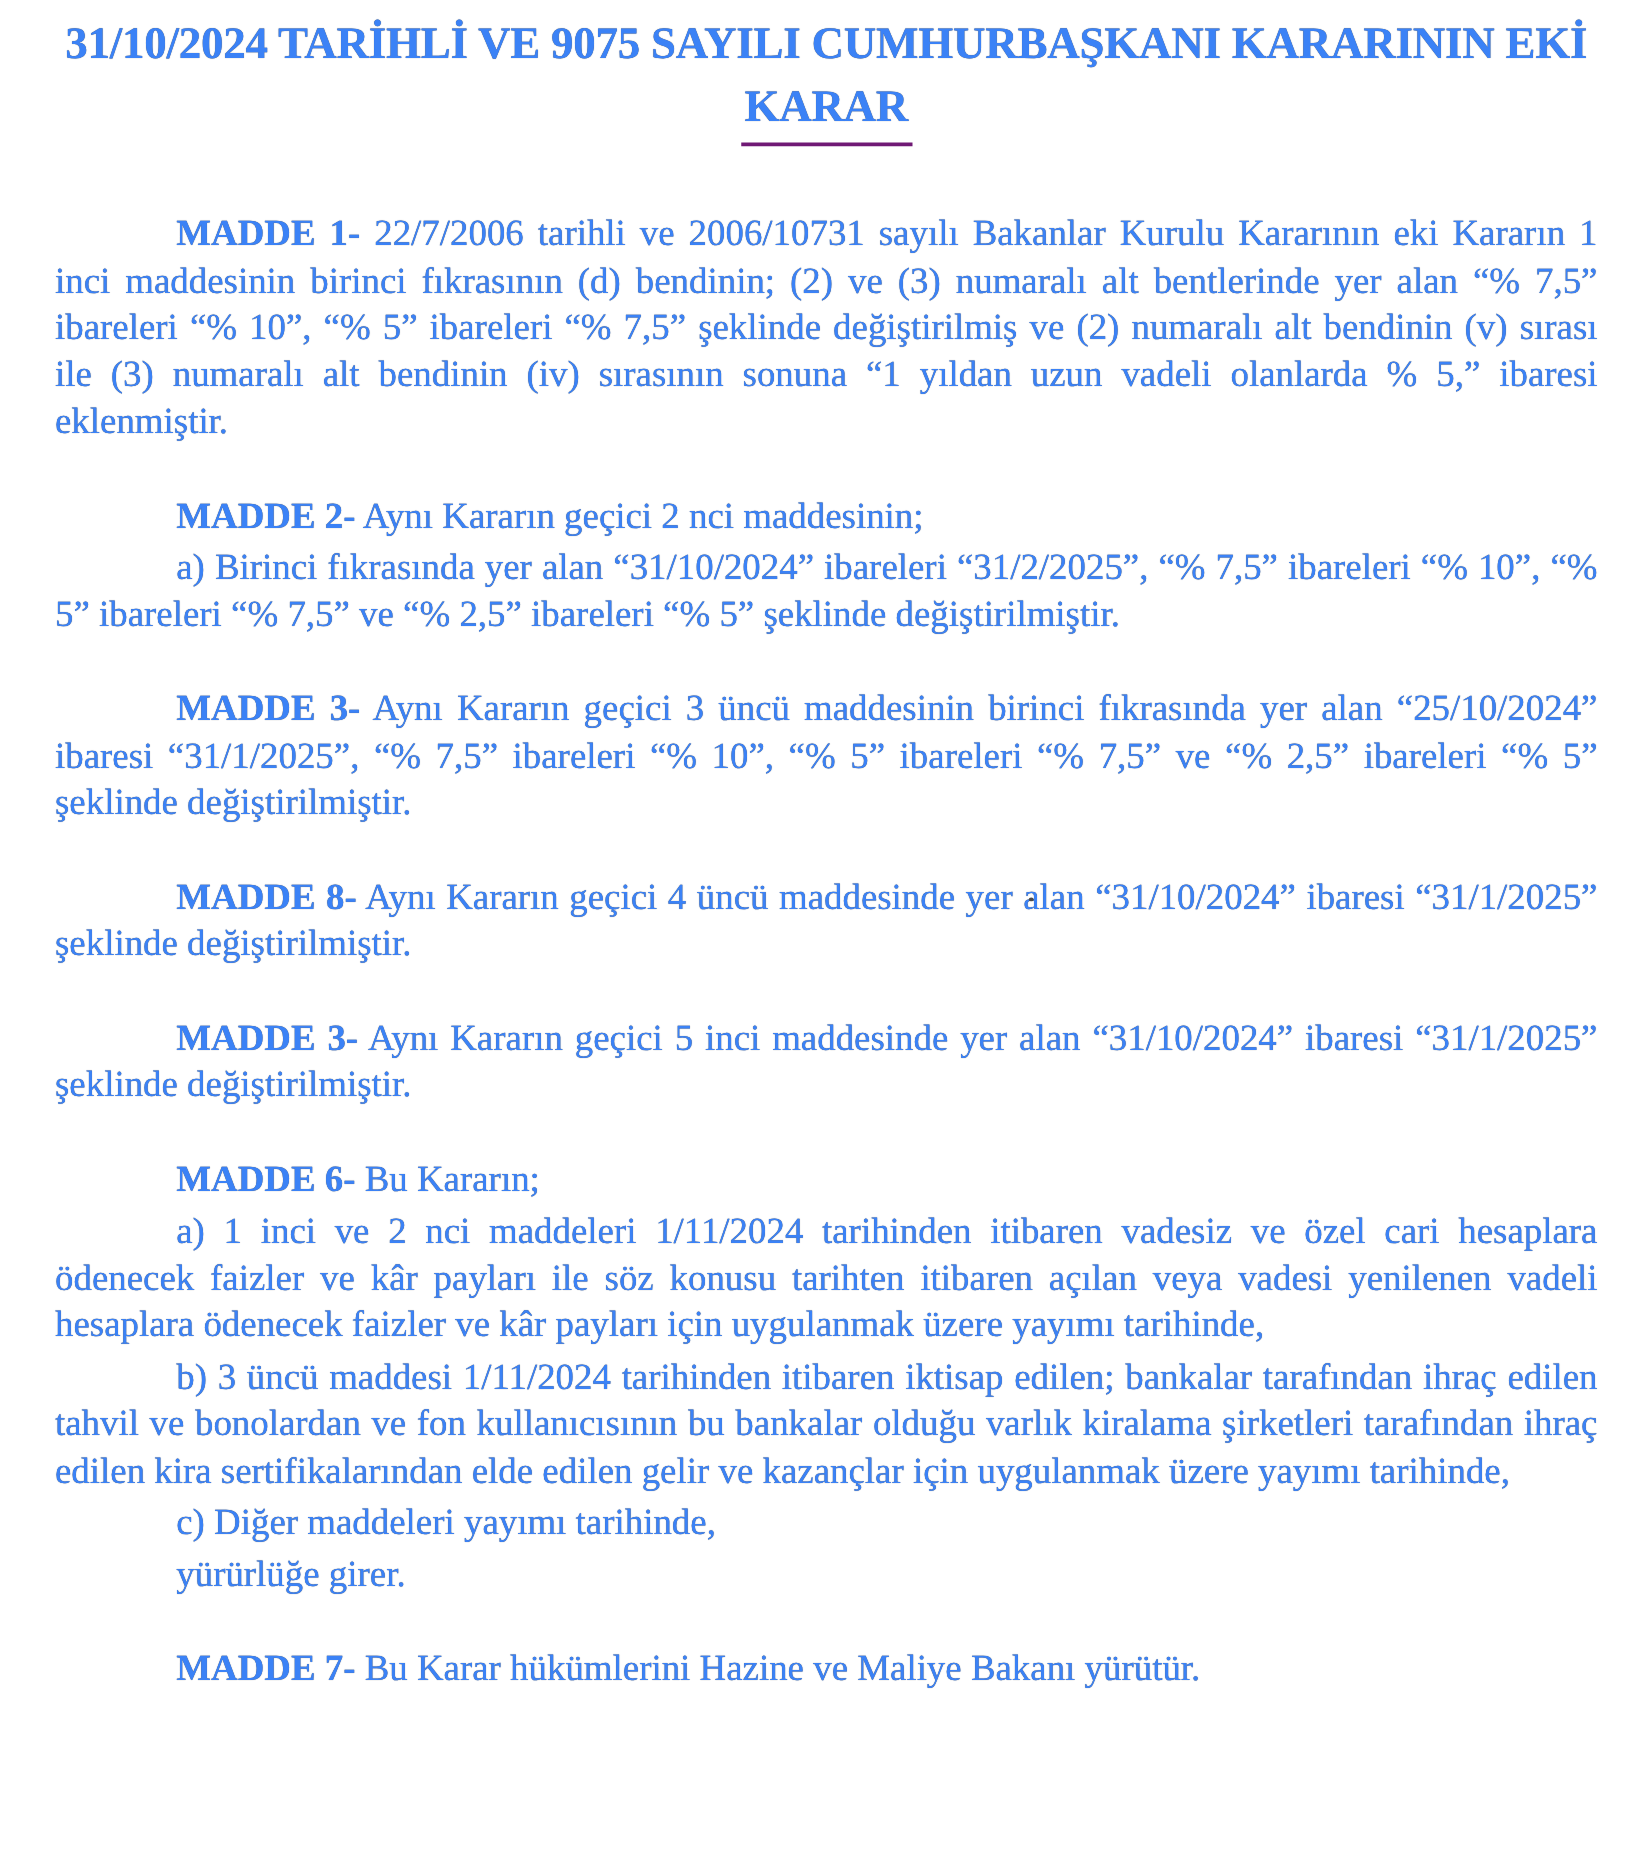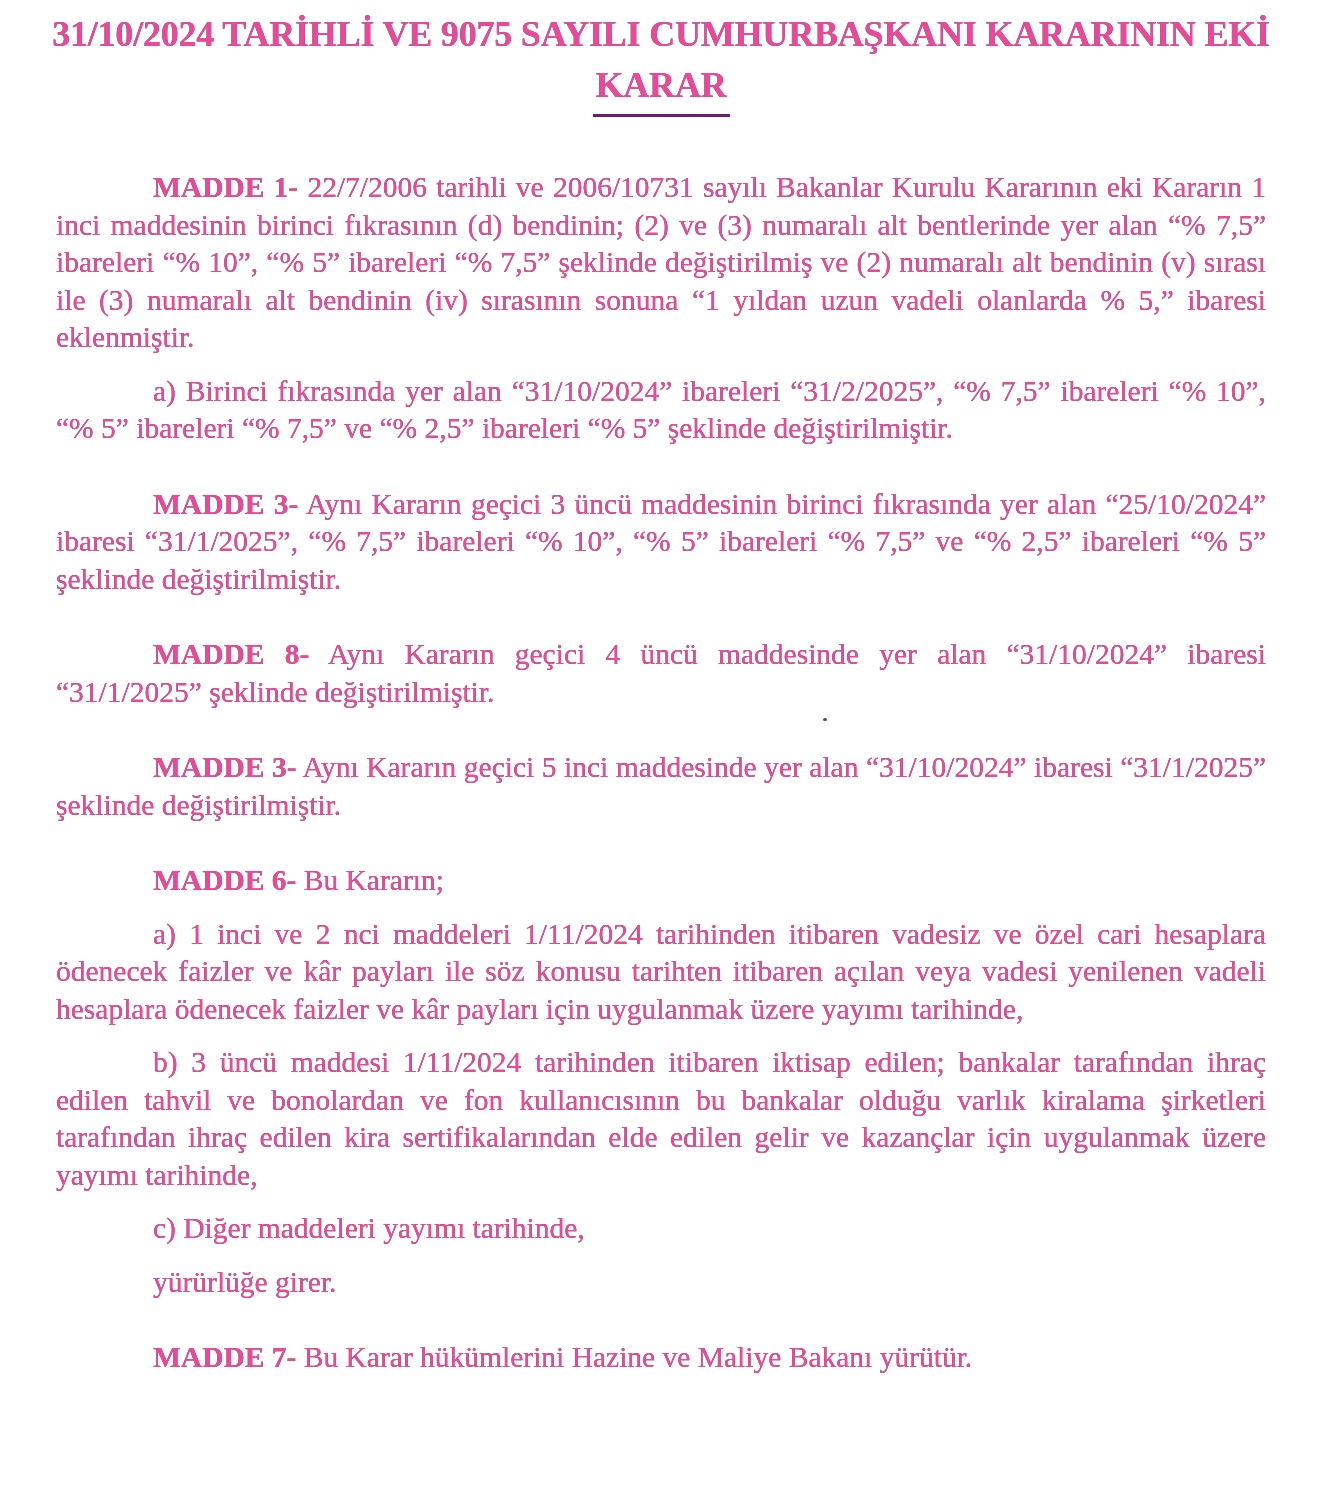--- a/index.html
+++ b/index.html
@@ -9,21 +9,21 @@
   }
   .page {
     position: relative;
     width: 1320px;
     height: 1494px;
     margin: 0 auto;
     background: #ffffff;
     box-sizing: border-box;
     padding: 9px 38px 0 40px;
     font-family: "Liberation Serif", "DejaVu Serif", serif;
-    color: #ec4899;
+    color: #3b82f6;
     overflow: hidden;
     text-shadow: 0 0 0.6px rgba(10,10,10,0.75);
   }
   .doc-title {
     text-align: center;
     font-weight: bold;
     font-size: 36px;
     line-height: 50px;
     letter-spacing: -0.2px;
   }
@@ -32,21 +32,21 @@
   }
   .title-line-2 {
     margin-top: 1px;
   }
   .karar-underline {
     display: inline-block;
     border-bottom: 3px solid #701a75;
     padding: 0 3px 4px 3px;
   }
   p.art, p.sub {
-    margin: 16px;
+    margin: 4px;
     font-size: 29.5px;
     line-height: 37.5px;
     text-align: justify;
     text-indent: 97px;
   }
   p.art { margin-top: 38px; }
   p.art.first { margin-top: 52px; }
   .lbl { font-weight: bold; }
   .scan-dot {
     position: absolute;
@@ -63,20 +63,21 @@
 
 <div class="page">
 
   <div class="doc-title">
     <div class="title-line-1">31/10/2024 TARİHLİ VE 9075 SAYILI CUMHURBAŞKANI KARARININ EKİ</div>
     <div class="title-line-2"><span class="karar-underline">KARAR</span></div>
   </div>
 
   <p class="art first"><b class="lbl">MADDE 1-</b><span> 22/7/2006 tarihli ve 2006/10731 sayılı Bakanlar Kurulu Kararının eki Kararın 1 inci maddesinin birinci fıkrasının (d) bendinin; (2) ve (3) numaralı alt bentlerinde yer alan “% 7,5” ibareleri “% 10”, “% 5” ibareleri “% 7,5” şeklinde değiştirilmiş ve (2) numaralı alt bendinin (v) sırası ile (3) numaralı alt bendinin (iv) sırasının sonuna “1 yıldan uzun vadeli olanlarda % 5,” ibaresi eklenmiştir.</span></p>
 
+  <p class="art"><b class="lbl">MADDE 2-</b><span> Aynı Kararın geçici 2 nci maddesinin;</span></p>
   <p class="sub">a) Birinci fıkrasında yer alan “31/10/2024” ibareleri “31/2/2025”, “% 7,5” ibareleri “% 10”, “% 5” ibareleri “% 7,5” ve “% 2,5” ibareleri “% 5” şeklinde değiştirilmiştir.</p>
 
   <p class="art"><b class="lbl">MADDE 3-</b><span> Aynı Kararın geçici 3 üncü maddesinin birinci fıkrasında yer alan “25/10/2024” ibaresi “31/1/2025”, “% 7,5” ibareleri “% 10”, “% 5” ibareleri “% 7,5” ve “% 2,5” ibareleri “% 5” şeklinde değiştirilmiştir.</span></p>
 
   <p class="art"><b class="lbl">MADDE 8-</b><span> Aynı Kararın geçici 4 üncü maddesinde yer alan “31/10/2024” ibaresi “31/1/2025” şeklinde değiştirilmiştir.</span></p>
 
   <p class="art"><b class="lbl">MADDE 3-</b><span> Aynı Kararın geçici 5 inci maddesinde yer alan “31/10/2024” ibaresi “31/1/2025” şeklinde değiştirilmiştir.</span></p>
 
   <p class="art"><b class="lbl">MADDE 6-</b><span> Bu Kararın;</span></p>
   <p class="sub">a) 1 inci ve 2 nci maddeleri 1/11/2024 tarihinden itibaren vadesiz ve özel cari hesaplara ödenecek faizler ve kâr payları ile söz konusu tarihten itibaren açılan veya vadesi yenilenen vadeli hesaplara ödenecek faizler ve kâr payları için uygulanmak üzere yayımı tarihinde,</p>

